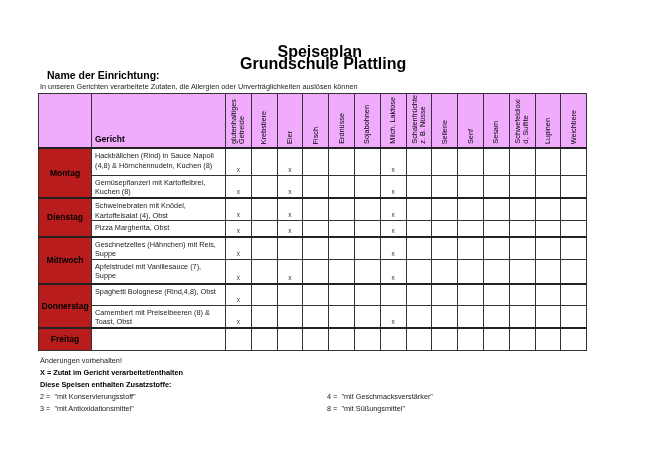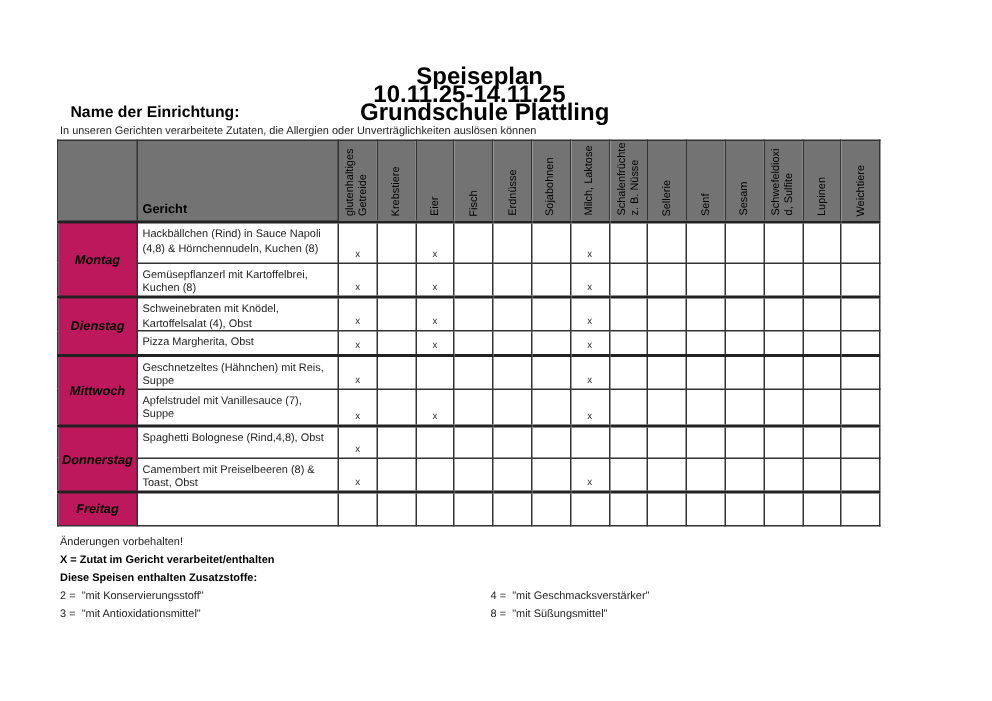--- a/index.html
+++ b/index.html
@@ -9,49 +9,48 @@
                  font-weight:bold; font-size:16px; line-height:12px; }
   .title-block div { white-space:nowrap; }
   .title-line1 { padding-right:18px; }
   .title-line2 { padding-right:3px; }
   .inst-label { position:absolute; left:47px; top:69px; font-weight:bold; font-size:10.5px; }
   .subtitle { position:absolute; left:40px; top:82px; font-size:7.3px; color:#222; white-space:nowrap; }
 
   table.plan { position:absolute; left:38px; top:93px; border-collapse:collapse;
                table-layout:fixed; width:548px; }
   table.plan td, table.plan th { border:1px solid #333; padding:0; font-size:7.3px; }
-  table.plan th { background:#737373; font-weight:normal;margin-left:17px; }
+  table.plan th { background:#f0abfc; font-weight:normal;margin-left:17px; }
   .col-day { width:53px; }
   .col-dish { width:134px; }
   .col-al { width:25.8px; }
 
   .hdr-row { height:53px; }
   .hdr-dish { text-align:left; vertical-align:bottom; font-weight:bold !important; font-size:8.5px !important;
               padding:0 0 3px 3px !important; }
   .hdr-al { position:relative; vertical-align:bottom; }
   .vwrap { position:relative; height:53px; width:100%; }
   .vwrap span { position:absolute; bottom:3px; left:50%;
                 writing-mode:vertical-rl; transform:rotate(180deg) translateX(50%);
                 white-space:pre; font-size:7.3px; line-height:8.5px; text-align:left; }
 
-  td.day { background:#be185d; font-weight:bold; font-size:8.5px !important; text-align:center; vertical-align:middle;font-style:italic; }
+  td.day { background:#b91c1c; font-weight:bold; font-size:8.5px !important; text-align:center; vertical-align:middle; }
   td.dish { vertical-align:top; padding:2px 3px 0 3px !important; line-height:9.5px; color:#222; }
   td.mark { text-align:center; vertical-align:bottom; padding-bottom:2px !important; font-size:6.5px !important; color:#333; }
   tr.group-start td { border-top:2px solid #222; }
 
   .footer { position:absolute; left:40px; font-size:7.3px; color:#222; white-space:nowrap; }
   .footer.b { font-weight:bold; color:#000; }
   .add-right { position:absolute; left:327px; font-size:7.3px; color:#222; white-space:nowrap; }
 </style>
 </head>
 <body>
 
 <div class="title-block">
   <div class="title-line1">Speiseplan</div>
-  <div class="title-line2">10.11.25-14.11.25</div>
   <div>Grundschule Plattling</div>
 </div>
 <div class="inst-label">Name der Einrichtung:</div>
 <div class="subtitle">In unseren Gerichten verarbeitete Zutaten, die Allergien oder Unverträglichkeiten auslösen können</div>
 
 <table class="plan" id="plan">
   <colgroup id="cols">
       <col class="col-day">
       <col class="col-dish">
       <col class="col-al">

